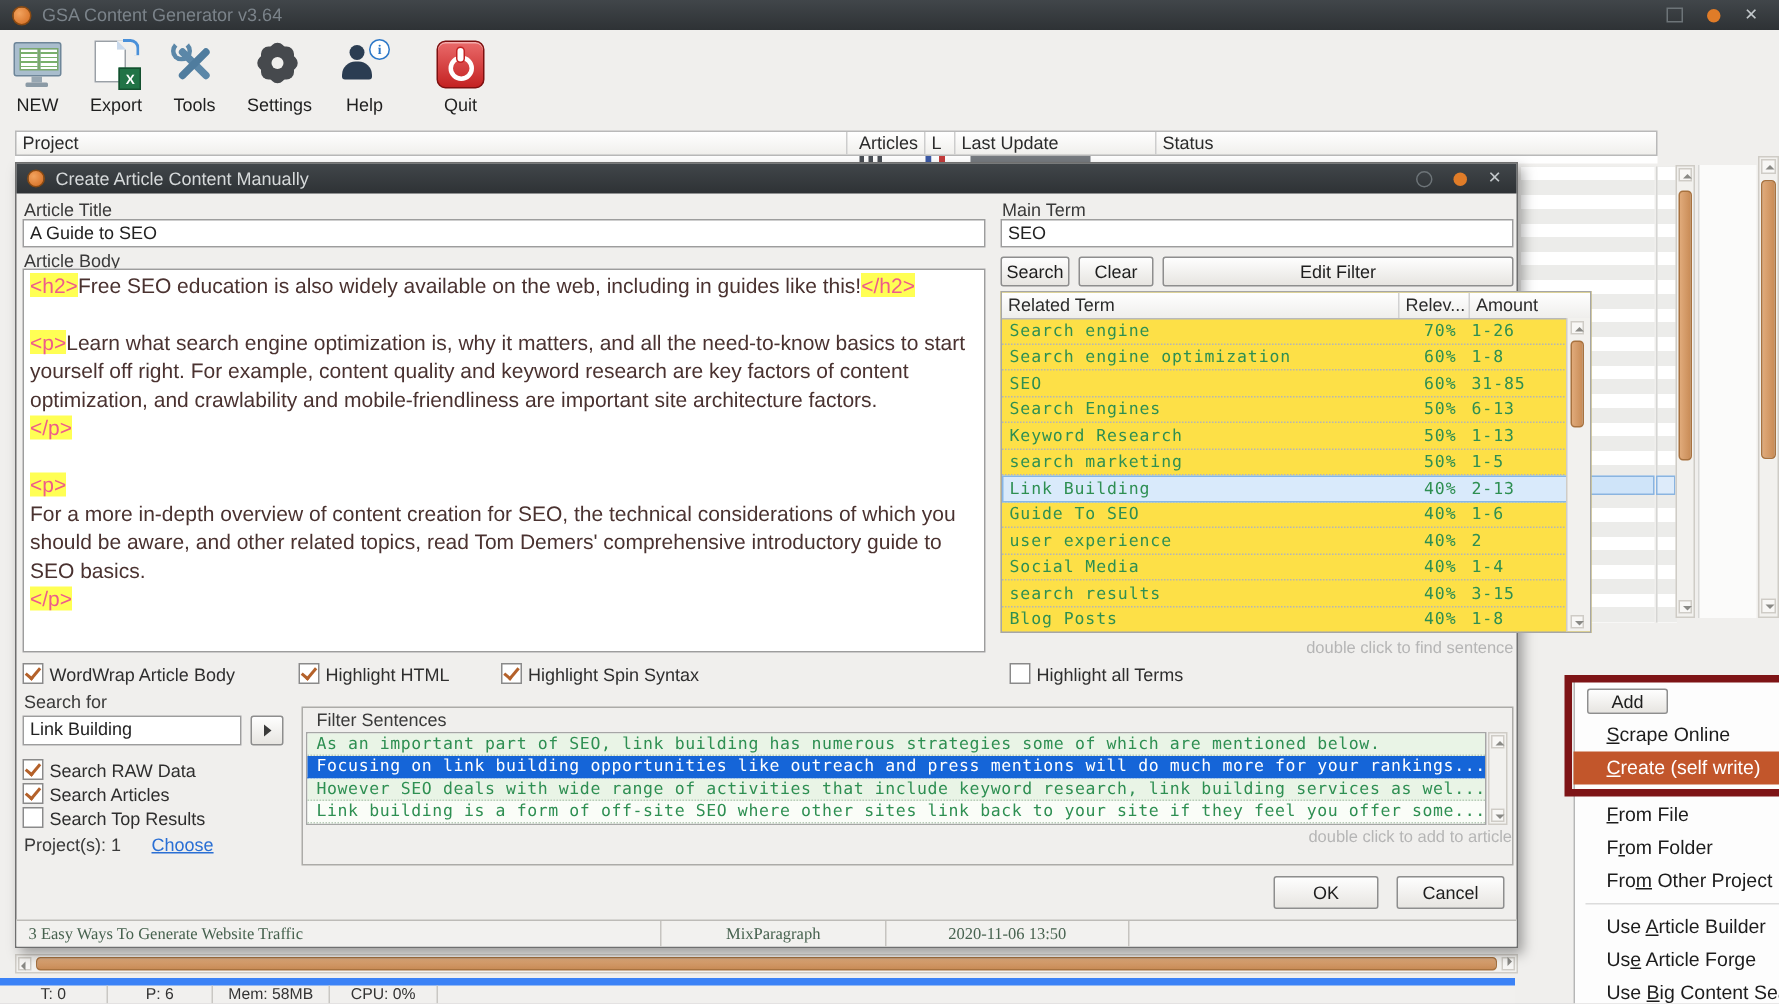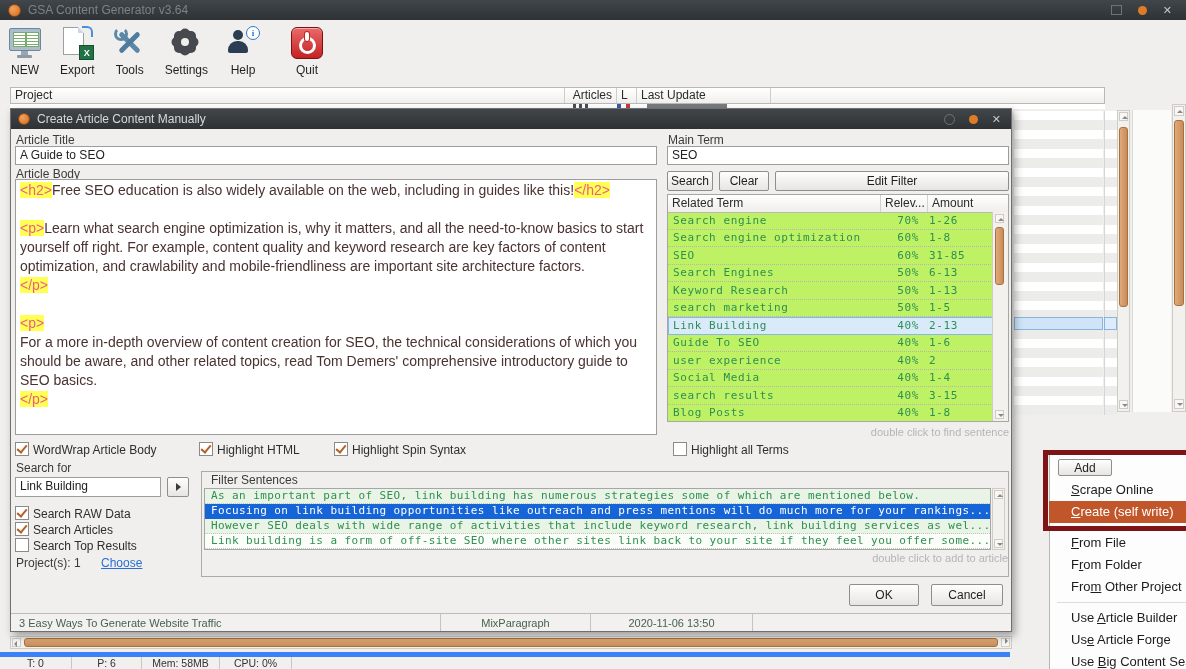--- a/index.html
+++ b/index.html
@@ -76,21 +76,21 @@
      font-size:12px;color:#1e1e1e;display:flex;align-items:center;justify-content:center;box-sizing:border-box;cursor:default}
   #article-body-text{position:absolute;left:4px;top:70px;width:642px;height:256px;background:#fff;border:1px solid #9d9d9d;
      box-sizing:border-box;padding:1px 4px;font-size:14px;line-height:19px;color:#4a3230;white-space:pre-wrap;overflow:hidden}
   #article-body-text .tag{background:#ffff54;color:#ee5c8a}
   .cb{display:inline-block;width:12px;height:12px;background:#fff;border:1px solid #8a8a8a;position:relative;vertical-align:-2px;box-sizing:content-box}
   .cb.on::after{content:"";position:absolute;left:1px;top:2px;width:8px;height:4px;border-left:2px solid #b4612a;border-bottom:2px solid #b4612a;transform:rotate(-50deg)}
   .cbrow{position:absolute;font-size:12px;color:#2e2e2e;white-space:nowrap}
   .cbrow .cb{margin-right:4px}
   .link{color:#2a6fd4;text-decoration:underline;font-size:12px}
   
-  #rel-table{left:656px;top:85px;width:342px;height:228px;background:#bef264;border:1px solid #a6a6a6;box-sizing:border-box;overflow:hidden}
+  #rel-table{left:656px;top:85px;width:394px;height:228px;background:#fde047;border:1px solid #a6a6a6;box-sizing:border-box;overflow:hidden}
   #rel-head{display:flex;height:17px;background:linear-gradient(#ffffff,#efeeec);border-bottom:1px solid #b9b9b9;font-size:12px;color:#2b2b2b}
   .rh{box-sizing:border-box;padding:1px 4px;white-space:nowrap;overflow:hidden}
   .rh0{flex:1}.rh1{width:47px;border-left:1px solid #d2d2d2}.rh2{width:81px;border-left:1px solid #d2d2d2}
   #rel-rows{position:absolute;left:0;top:17px;right:15px;bottom:0}
   .rrow{display:flex;height:17.5px;align-items:center;border-bottom:1px dotted #b5b5b5;
      font-family:"DejaVu Sans Mono",monospace;font-size:11px;letter-spacing:.6px;color:#2e8f52;box-sizing:border-box}
   .rrow .rc0{flex:1;padding-left:5px;white-space:nowrap;overflow:hidden}
   .rrow .rc1{width:46px;text-align:right;padding-right:4px}
   .rrow .rc2{width:64px;padding-left:6px}
   .rrow.sel{background:#d9eafb;outline:1px solid #86b7e8;outline-offset:-1px}
@@ -101,21 +101,21 @@
   #found-label{position:absolute;left:7px;top:1px;font-size:12px;color:#3a3a3a;background:#f0efed;padding:0 2px}
   #found-rows{position:absolute;left:2px;top:16px;width:787px;border:1px solid #a6a6a6;box-sizing:border-box;background:#fff}
   .frow{height:15px;line-height:14px;padding-left:6px;font-family:"DejaVu Sans Mono",monospace;font-size:11px;letter-spacing:.4px;
      color:#2e8f52;border-bottom:1px dotted #b9ccb9;white-space:nowrap;overflow:hidden;box-sizing:border-box}
   .frow:nth-child(odd){background:#e9f4e6}
   .frow:nth-child(even){background:#fafdf8}
   .frow.sel{background:#1565d8;color:#fff;border-bottom-color:#1565d8}
   #found-sb{position:absolute;right:3px;top:16px;width:13px;height:62px;background:#f2f1ee;border:1px solid #cfccc6;box-sizing:border-box}
   
   #dstatus{position:absolute;left:0px;top:504px;width:1000px;height:18px;background:#f2f1ef;border-top:1px solid #bdbbb7;
-     display:flex;font-family:Liberation Sans, sans-serif;font-size:11px;color:#47624f;box-sizing:border-box}
+     display:flex;font-family:Liberation Serif, serif;font-size:11px;color:#47624f;box-sizing:border-box}
   .dsc{border-right:1px solid #c6c4c0;height:100%;display:flex;align-items:center;box-sizing:border-box;white-space:nowrap;overflow:hidden}
   .dsc0{width:430px;padding-left:8px}
   .dsc1{width:150px;justify-content:center}
   .dsc2{width:250px;justify-content:center}
   .dsc3{width:162px;justify-content:center}
   
   #menu-panel{left:1049px;top:453px;width:137px;height:216px;background:#fdfdfd;border:1px solid #b6b6b6;border-right:none;z-index:6}
   #menu-items{left:1049px;top:479px;width:137px;z-index:7}
   .mi{height:22px;line-height:22px;padding-left:22px;font-size:13px;color:#1c1c1c;white-space:nowrap}
   .mi.hl{background:#c2562b;color:#fff}
@@ -200,20 +200,21 @@
       </span>
       <span class="lbl">Quit</span>
     </div>
   </div>
 
   <div class="abs" id="ptable-head">
       <div class="hcol hcol0">Project</div>
       <div class="hcol hcol1">Articles</div>
       <div class="hcol hcol2">L</div>
       <div class="hcol hcol3">Last Update</div>
+      <div class="hcol hcol4">Status</div>
     </div>
 
   <div class="abs" id="partial-row">
     <span class="smudge" style="left:563px;width:3px"></span>
     <span class="smudge" style="left:569px;width:3px"></span>
     <span class="smudge" style="left:575px;width:3px"></span>
     <span class="flagmini">
       <i style="background:#3c5aa6"></i>
         <i style="background:#fff"></i>
         <i style="background:#c43c3c"></i>

